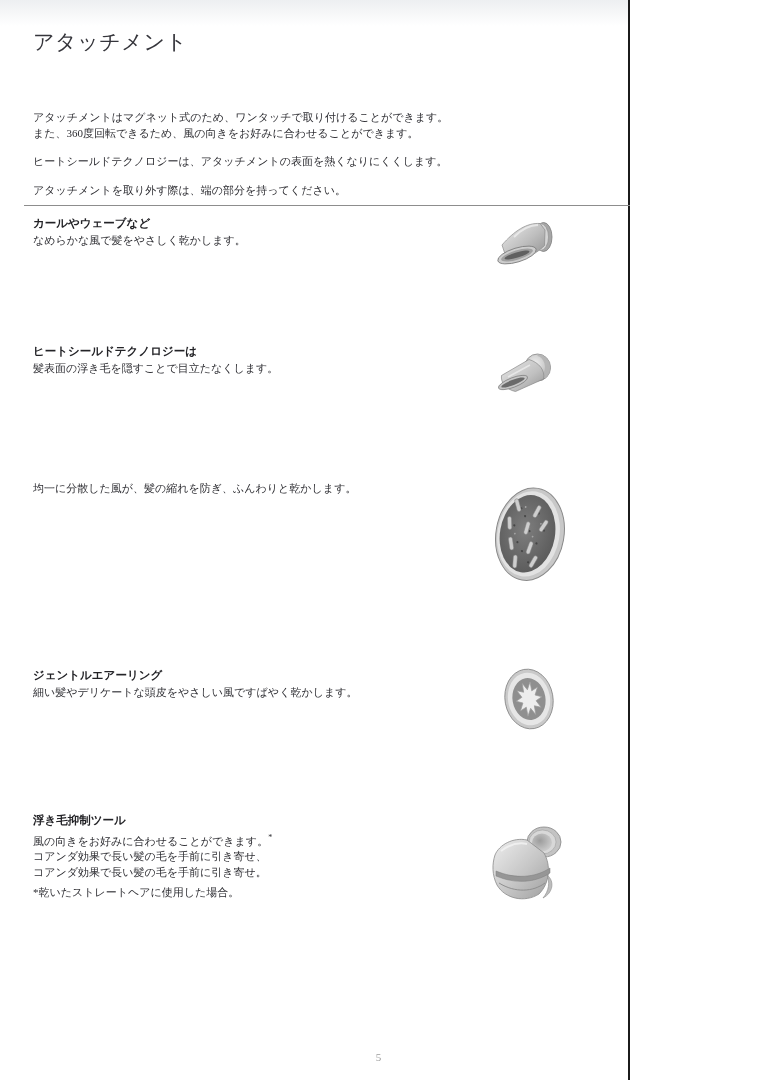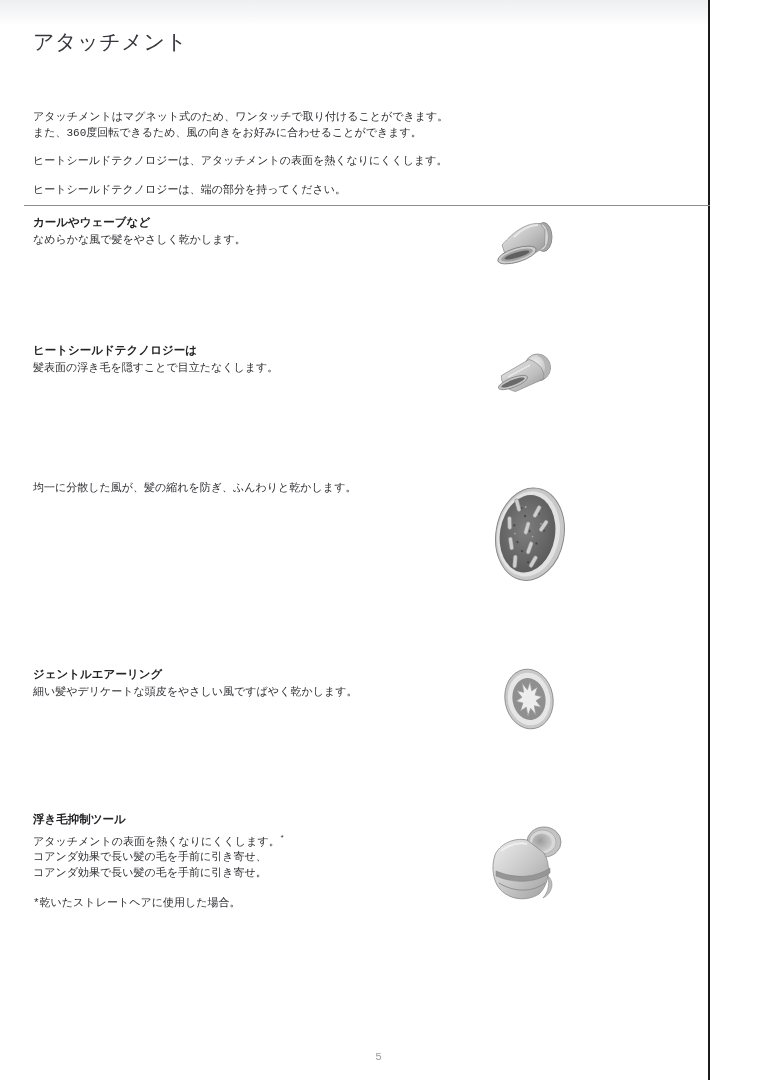--- a/index.html
+++ b/index.html
@@ -1,21 +1,21 @@
 <!DOCTYPE html>
 <html><head>
 <meta charset="utf-8">
 <style>
   html,body{margin:0;padding:0;background:#ffffff;}
   .page{
     position:relative;
-    width:710px;height:1080px;
+    width:630px;height:1080px;
     background:#ffffff;
     overflow:hidden;
-    font-family:Liberation Mono, monospace;
+    font-family:Liberation Serif, serif;
   }
   .top-shade{
     position:absolute;top:0;left:0;width:100%;height:26px;
     background:linear-gradient(180deg,#edeff1 0%,rgba(255,255,255,0) 100%);
   }
   .edge-line{
     position:absolute;top:0;right:0;width:2px;height:1080px;background:#1b1b1b;
   }
   .title{
     position:absolute;left:33px;top:28px;margin:0;
@@ -24,21 +24,21 @@
   .body-text{font-size:11px;line-height:15.5px;color:#2e2e33;}
   .intro{position:absolute;left:33px;top:104px;width:460px;}
   .intro p{margin:6px 0 13px 0;}
   .line{display:block;}
   .divider{
     position:absolute;left:24px;top:205px;width:714px;height:1px;background:#8d8d8d;
   }
   section.att{position:absolute;left:33px;width:430px;}
   .att h2{margin:0 0 3px 0;font-size:11.5px;font-weight:700;color:#232327;line-height:14px;}
   .att p{margin:0;}
-  .att p.footnote{margin-top:15px;}
+  .att p.footnote{margin-top:5px;}
   .fn-mark{font-size:8px;}
   .img{position:absolute;}
   .img svg{display:block;width:100%;height:100%;}
   .page-number{
     position:absolute;left:0;top:1051px;width:757px;text-align:center;
     font-size:11px;color:#9c9c9c;
   }
 </style>
 </head>
 <body>
@@ -51,21 +51,21 @@
 
   <div class="intro body-text">
     <p>
       <span class="line">アタッチメントはマグネット式のため、ワンタッチで取り付けることができます。</span>
       <span class="line">また、360度回転できるため、風の向きをお好みに合わせることができます。</span>
     </p>
     <p>
       <span class="line">ヒートシールドテクノロジーは、アタッチメントの表面を熱くなりにくくします。</span>
     </p>
     <p>
-      <span class="line">ヒートシールドテクノロジーは、端の部分を持ってください。</span>
+      <span class="line">アタッチメントを取り外す際は、端の部分を持ってください。</span>
     </p>
   </div>
 
   <div class="divider"></div>
 
   <section class="att body-text" style="top:216px;">
     <h2>カールやウェーブなど</h2>
     <p>
       <span class="line">なめらかな風で髪をやさしく乾かします。</span>
     </p>
@@ -181,21 +181,21 @@
         <ellipse cx="27" cy="33" rx="21" ry="26.5" fill="#e6e6e6"></ellipse>
         <ellipse cx="27" cy="33" rx="16.5" ry="21" fill="#8f8f8f"></ellipse>
         <polygon points="40,33 33.7,35.9 37.5,43.3 31.1,40.6 31,49.7 27,42.5 23,49.7 22.9,40.6 16.5,43.3 20.3,35.9 14,33 20.3,30.1 16.5,22.7 22.9,25.4 23,16.3 27,23.6 31,16.3 31.1,25.4 37.5,22.7 33.7,30.1" fill="#ededed" stroke="#9a9a9a" stroke-width="0.7" stroke-linejoin="round"></polygon>
       </g>
     </svg>
   </div>
 
   <section class="att body-text" style="top:813px;">
     <h2>浮き毛抑制ツール</h2>
     <p>
-      <span class="line"><span>アタッチメントの表面を熱くなりにくくします。</span><sup class="fn-mark">*</sup></span>
+      <span class="line"><span>風の向きをお好みに合わせることができます。</span><sup class="fn-mark">*</sup></span>
       <span class="line">コアンダ効果で長い髪の毛を手前に引き寄せ、</span>
       <span class="line">コアンダ効果で長い髪の毛を手前に引き寄せ。</span>
     </p>
     <p class="footnote">*乾いたストレートヘアに使用した場合。</p>
   </section>
   <div class="img" style="left:487px;top:821px;width:81px;height:87px;">
     <svg viewBox="0 0 81 87" xmlns="http://www.w3.org/2000/svg">
       <defs>
         <linearGradient id="g-ft" x1="0" y1="0" x2="1" y2="1">
           <stop offset="0" stop-color="#ededed"></stop>

